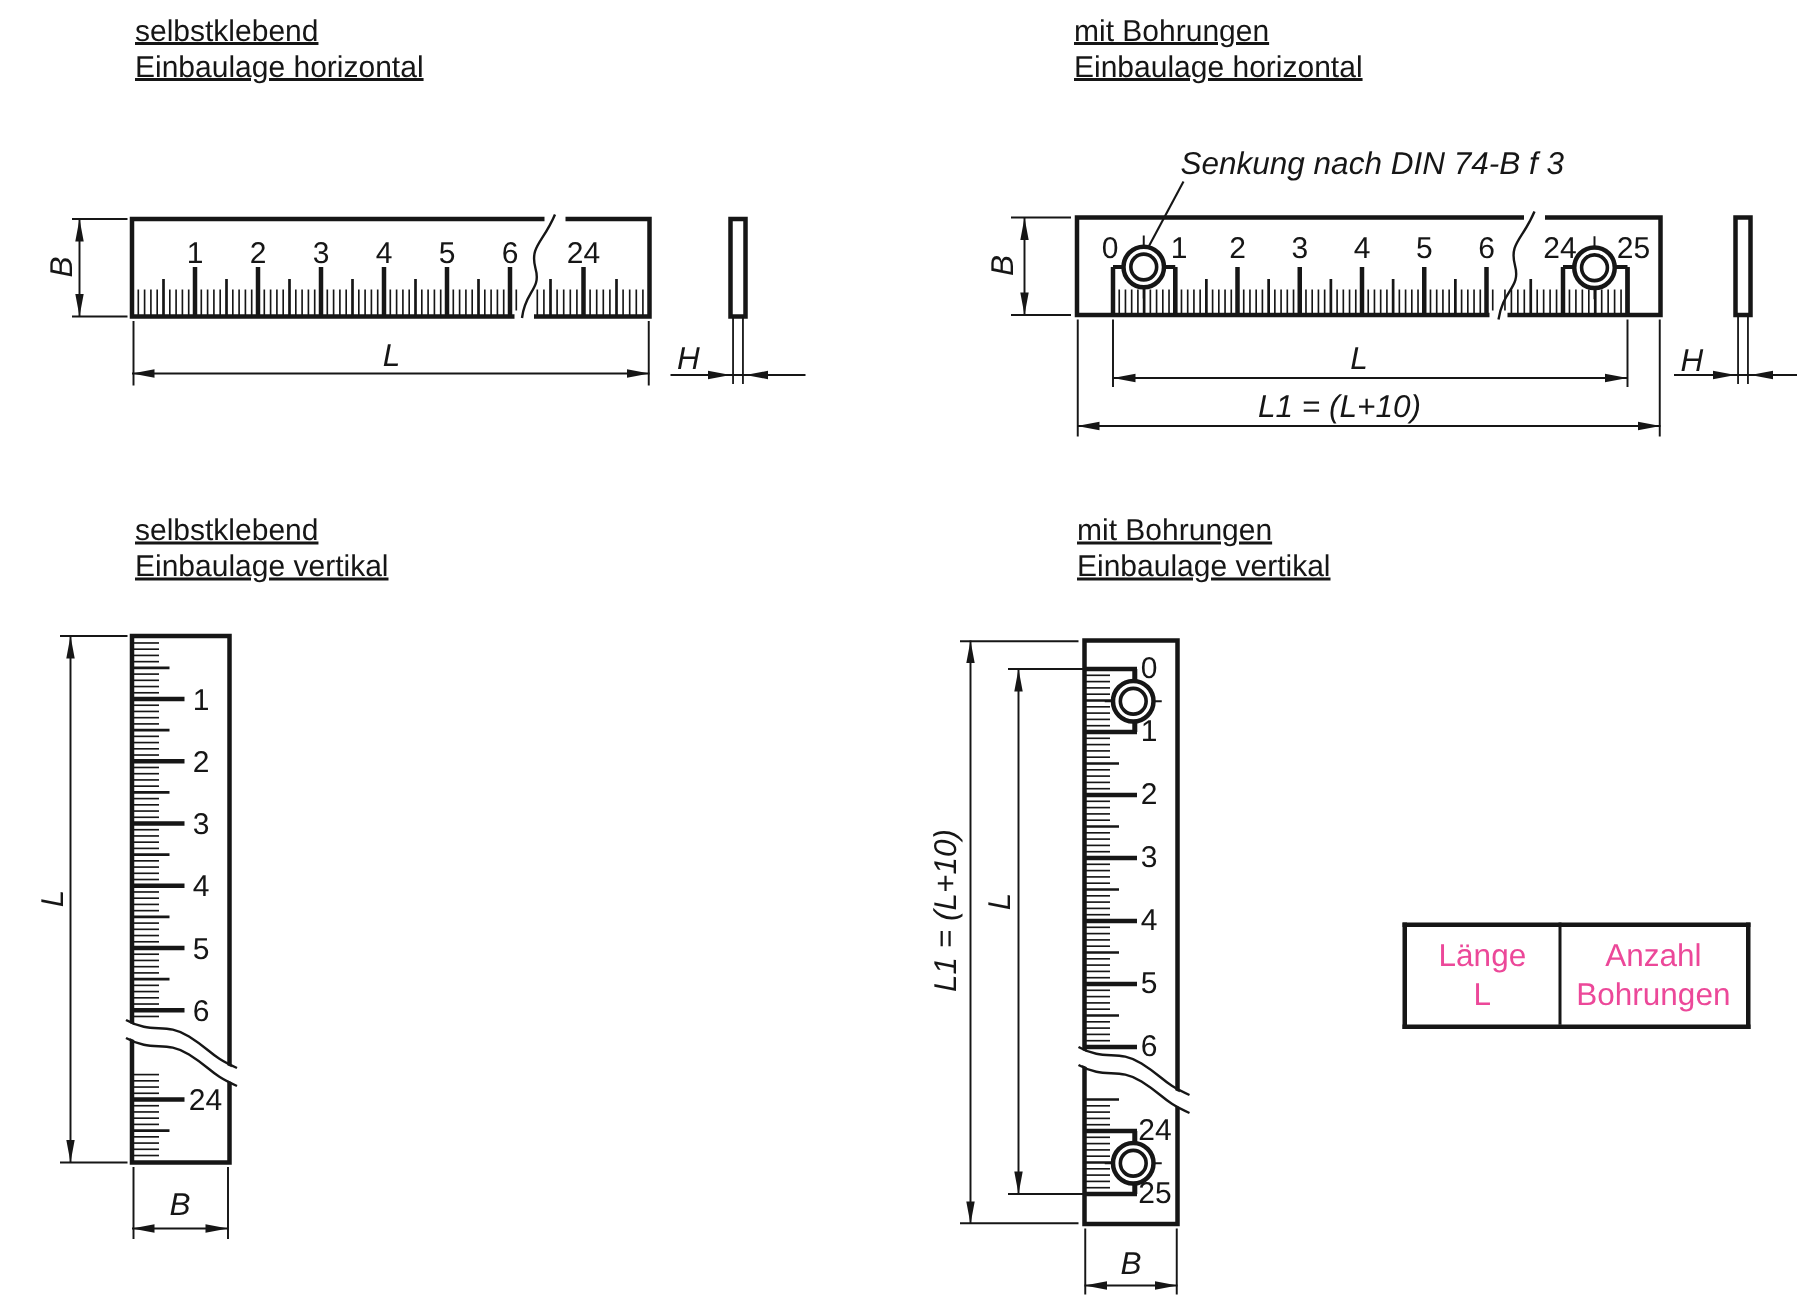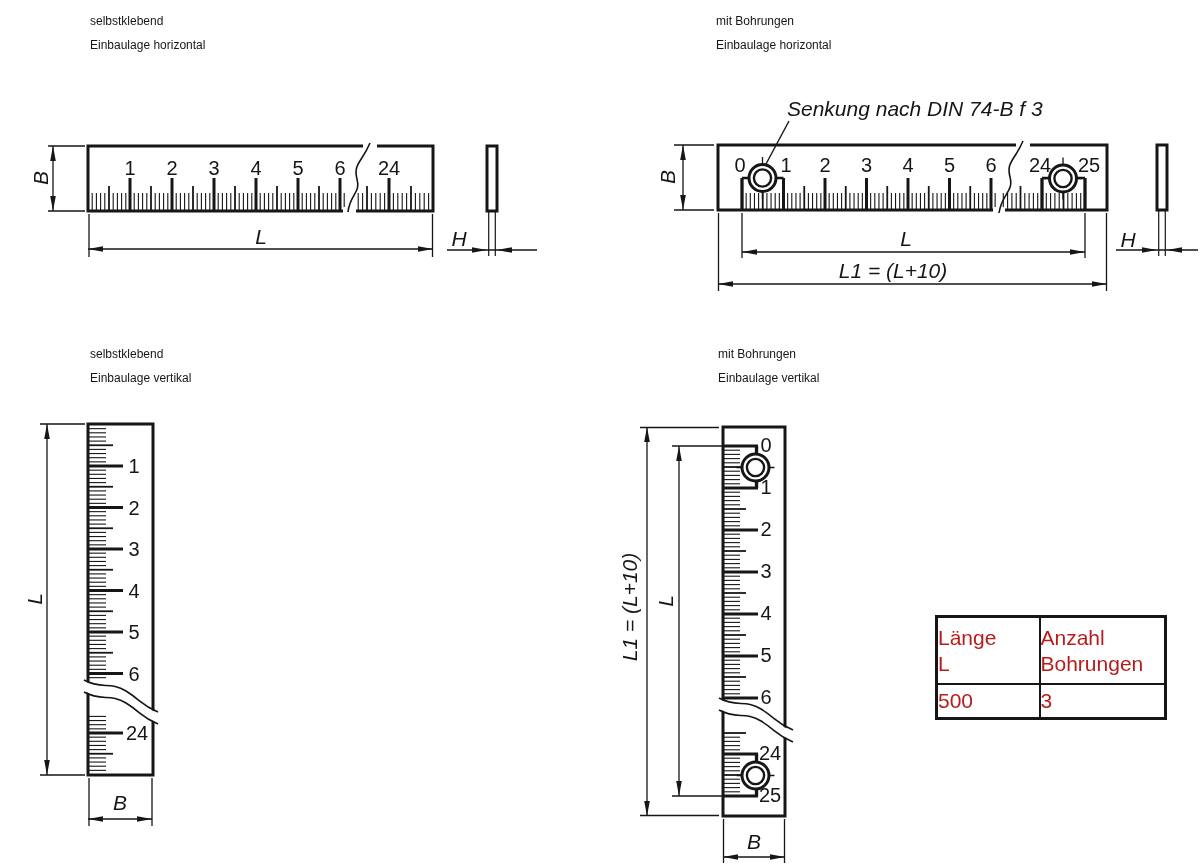--- a/index.html
+++ b/index.html
@@ -1,26 +1,26 @@
 <!DOCTYPE html>
 <html><head>
 <meta charset="utf-8">
 <style>
   html,body{margin:0;padding:0;background:#fff;}
   #stage{position:relative;width:1200px;height:868px;background:#fff;overflow:hidden;
          font-family:"Liberation Sans",sans-serif;color:#161616;}
   #drawing{position:absolute;left:0;top:0;}
-  .title{position:absolute;font-size:12px;line-height:24px;color:#161616;white-space:nowrap;}
+  .title{position:absolute;font-size:20px;line-height:24px;color:#161616;white-space:nowrap;text-decoration:underline;}
   .num{font-size:20px;fill:#161616;}
   .dim{font-size:21px;font-style:italic;fill:#161616;}
   .ann{font-size:21px;font-style:italic;fill:#161616;}
   table.spec{position:absolute;left:935px;top:615px;border-collapse:collapse;
              background:#fff;table-layout:fixed;}
-  table.spec th,table.spec td{border:2px solid #161616;text-align:left;vertical-align:middle;
-             font-size:21px;font-weight:normal;color:#b91c1c;padding:0;}
+  table.spec th,table.spec td{border:2px solid #161616;text-align:center;vertical-align:middle;
+             font-size:21px;font-weight:normal;color:#ec4899;padding:0;}
   table.spec{border:3px solid #161616;}
   table.spec th{height:65px;line-height:26px;}
   table.spec td{height:31.5px;}
   .c0{width:103px;} .c1{width:126px;}
 </style>
 </head>
 <body>
 
 <div id="stage">
 
@@ -543,19 +543,15 @@
           <span>Länge</span><br>
           <span>L</span>
         </th>
         <th>
           <span>Anzahl</span><br>
           <span>Bohrungen</span>
         </th>
       </tr>
     </thead>
     <tbody id="specBody">
-        <tr>
-          <td>500</td>
-          <td>3</td>
-        </tr>
       </tbody>
   </table>
 </div>
 
 </body></html>

